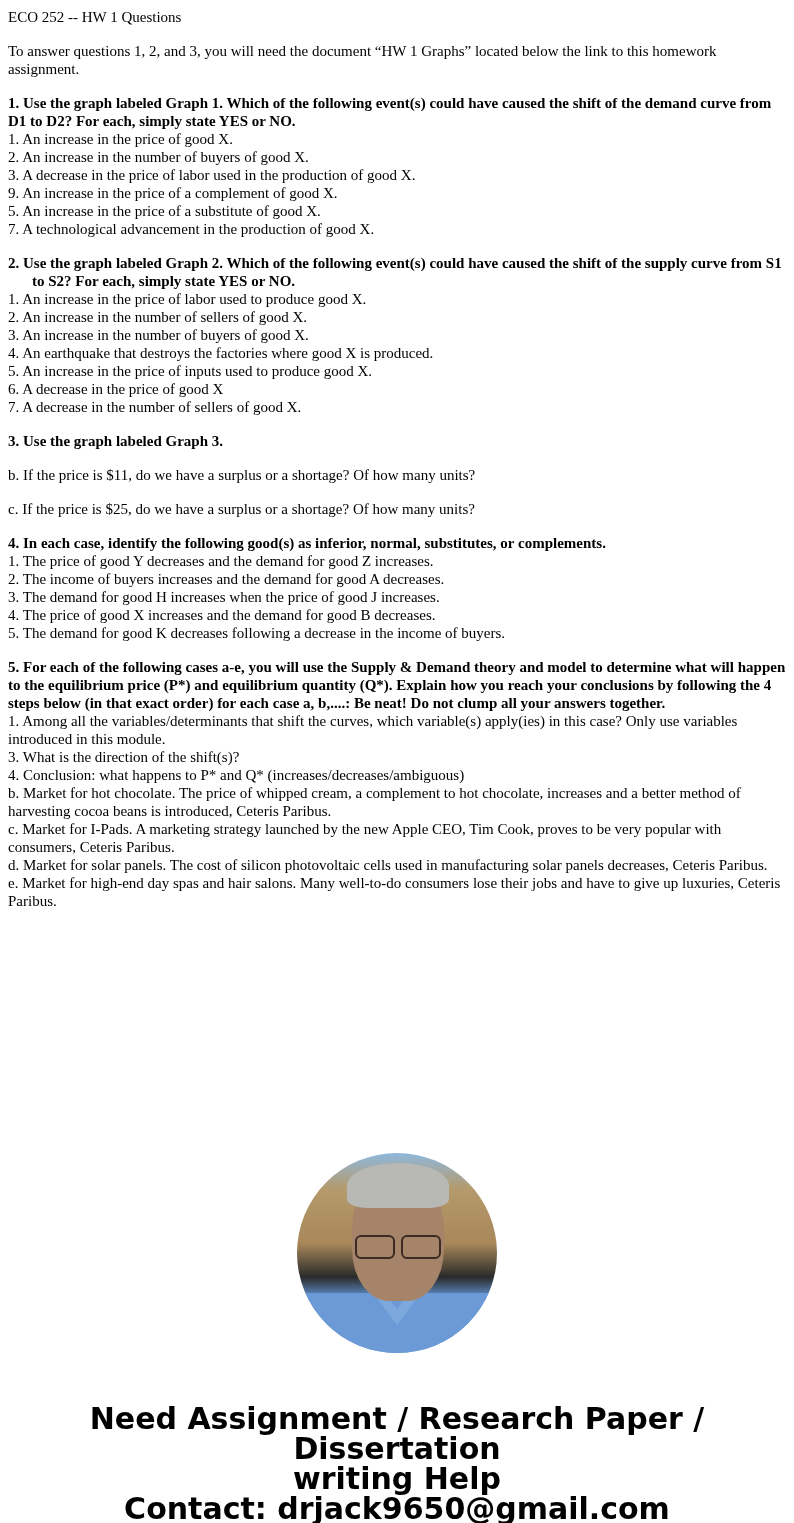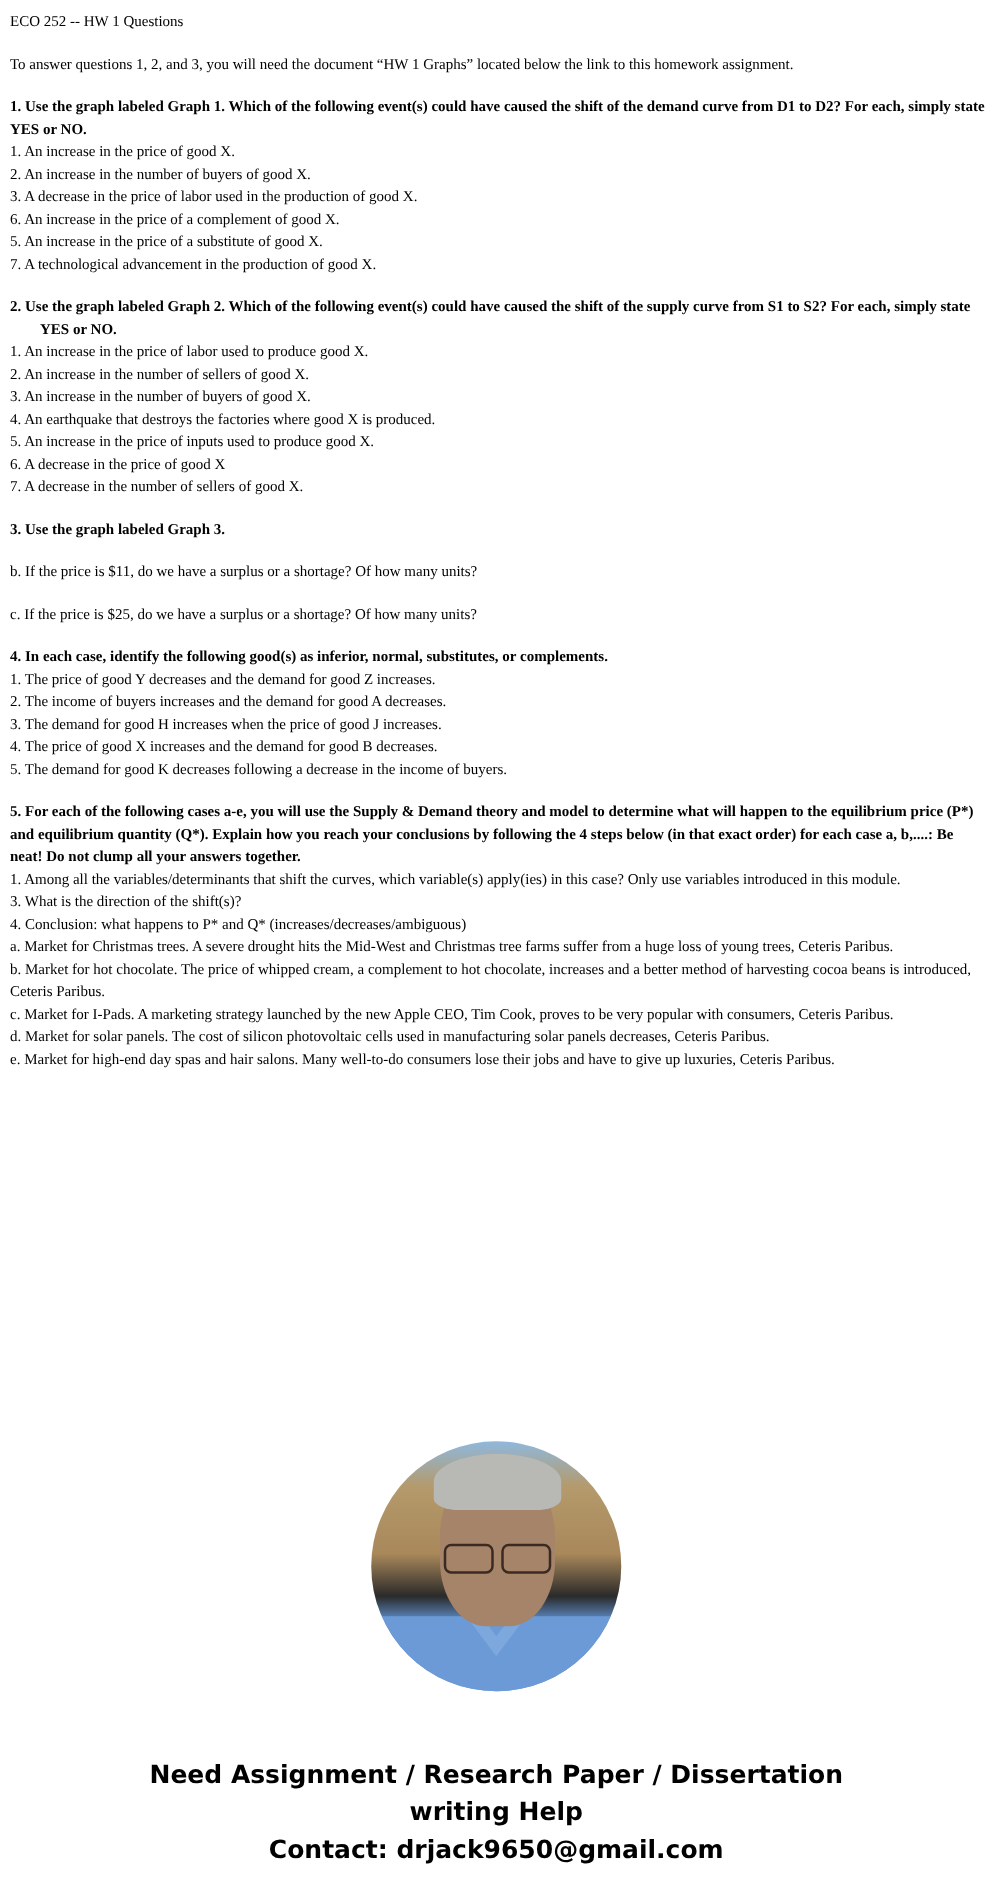--- a/index.html
+++ b/index.html
@@ -1,47 +1,47 @@
 <!DOCTYPE html>
 <html><head>
   <meta charset="utf-8">
   <style>
     html, body { margin: 0; padding: 0; background: #ffffff; }
     body { width: 794px; height: 1523px; overflow: hidden; position: relative; font-family: "Liberation Serif", serif; color: #000; }
-    .doc { position: absolute; left: 8px; top: 0; width: 780px; height: 1123px; overflow: hidden; font-size: 12px; line-height: 18px; }
+    .doc { position: absolute; left: 8px; top: 0; width: 780px; height: 1123px; overflow: hidden; font-size: 15px; line-height: 18px; }
     .doc p { margin: 0; }
     .title { margin-top: 8px !important; }
     .para { margin-top: 16px !important; }
     .q { font-weight: bold; margin-top: 16px !important; }
     .q2 { padding-left: 24px; text-indent: -24px; }
     .list { }
     .list div { }
     .avatar { position: absolute; left: 297px; top: 1153px; width: 200px; height: 200px; border-radius: 50%; overflow: hidden;
       background: linear-gradient(180deg, #8fb8dc 0%, #b49a6c 18%, #a9885a 45%, #2a2a2a 62%, #5f8fcc 72%, #6e9bd2 100%); }
     .face { position: absolute; left: 55px; top: 18px; width: 92px; height: 130px; border-radius: 45% 45% 40% 40%; background: #a5846a; }
     .hair { position: absolute; left: 50px; top: 10px; width: 102px; height: 45px; border-radius: 50% 50% 20% 20%; background: #b8b8b4; }
     .glasses-l, .glasses-r { position: absolute; top: 82px; width: 36px; height: 20px; border: 2px solid #3b2a22; border-radius: 6px; }
     .glasses-l { left: 58px; } .glasses-r { left: 104px; }
     .shirt { position: absolute; left: 0; top: 140px; width: 200px; height: 70px; background: #6b9ad6; }
     .collar { position: absolute; left: 70px; top: 132px; width: 60px; height: 40px; background: #7ca8de; clip-path: polygon(0 0, 50% 100%, 100% 0, 80% 0, 50% 60%, 20% 0); }
-    .promo { position: absolute; left: 0; top: 1404px; width: 794px; text-align: center; font-family: "DejaVu Sans", sans-serif; font-weight: bold; font-size: 20px; line-height: 30px; }
+    .promo { position: absolute; left: 0; top: 1404px; width: 794px; text-align: center; font-family: "DejaVu Sans", sans-serif; font-weight: bold; font-size: 30px; line-height: 30px; }
   </style>
 </head>
 <body>
 
 <div class="doc">
   <p class="title">ECO 252 -- HW 1 Questions</p>
   <p class="para">To answer questions 1, 2, and 3, you will need the document “HW 1 Graphs” located below the link to this homework assignment.</p>
 
   <p class="q">1. Use the graph labeled Graph 1. Which of the following event(s) could have caused the shift of the demand curve from D1 to D2? For each, simply state YES or NO.</p>
   <div class="list">
     <div>1. An increase in the price of good X.</div>
     <div>2. An increase in the number of buyers of good X.</div>
     <div>3. A decrease in the price of labor used in the production of good X.</div>
-    <div>6. An increase in the price of a complement of good X.</div>
+    <div>9. An increase in the price of a complement of good X.</div>
     <div>5. An increase in the price of a substitute of good X.</div>
     <div>7. A technological advancement in the production of good X.</div>
   </div>
 
   <p class="q q2">2. Use the graph labeled Graph 2. Which of the following event(s) could have caused the shift of the supply curve from S1 to S2? For each, simply state YES or NO.</p>
   <div class="list">
     <div>1. An increase in the price of labor used to produce good X.</div>
     <div>2. An increase in the number of sellers of good X.</div>
     <div>3. An increase in the number of buyers of good X.</div>
     <div>4. An earthquake that destroys the factories where good X is produced.</div>
@@ -63,21 +63,20 @@
     <div>5. The demand for good K decreases following a decrease in the income of buyers.</div>
   </div>
 
   <p class="q">5. For each of the following cases a-e, you will use the Supply &amp; Demand theory and model to determine what will happen to the equilibrium price (P*) and equilibrium quantity (Q*). Explain how you reach your conclusions by following the 4 steps below (in that exact order) for each case a, b,....: Be neat! Do not clump all your answers together.</p>
   <div class="list">
     <div>1. Among all the variables/determinants that shift the curves, which variable(s) apply(ies) in this case? Only use variables introduced in this module.</div>
     <div>3. What is the direction of the shift(s)?</div>
     <div>4. Conclusion: what happens to P* and Q* (increases/decreases/ambiguous)</div>
   </div>
   <div class="list">
-    <div>a. Market for Christmas trees. A severe drought hits the Mid-West and Christmas tree farms suffer from a huge loss of young trees, Ceteris Paribus.</div>
     <div>b. Market for hot chocolate. The price of whipped cream, a complement to hot chocolate, increases and a better method of harvesting cocoa beans is introduced, Ceteris Paribus.</div>
     <div>c. Market for I-Pads. A marketing strategy launched by the new Apple CEO, Tim Cook, proves to be very popular with consumers, Ceteris Paribus.</div>
     <div>d. Market for solar panels. The cost of silicon photovoltaic cells used in manufacturing solar panels decreases, Ceteris Paribus.</div>
     <div>e. Market for high-end day spas and hair salons. Many well-to-do consumers lose their jobs and have to give up luxuries, Ceteris Paribus.</div>
   </div>
 </div>
 
 <div class="avatar">
   <div class="shirt"></div>
   <div class="collar"></div>

